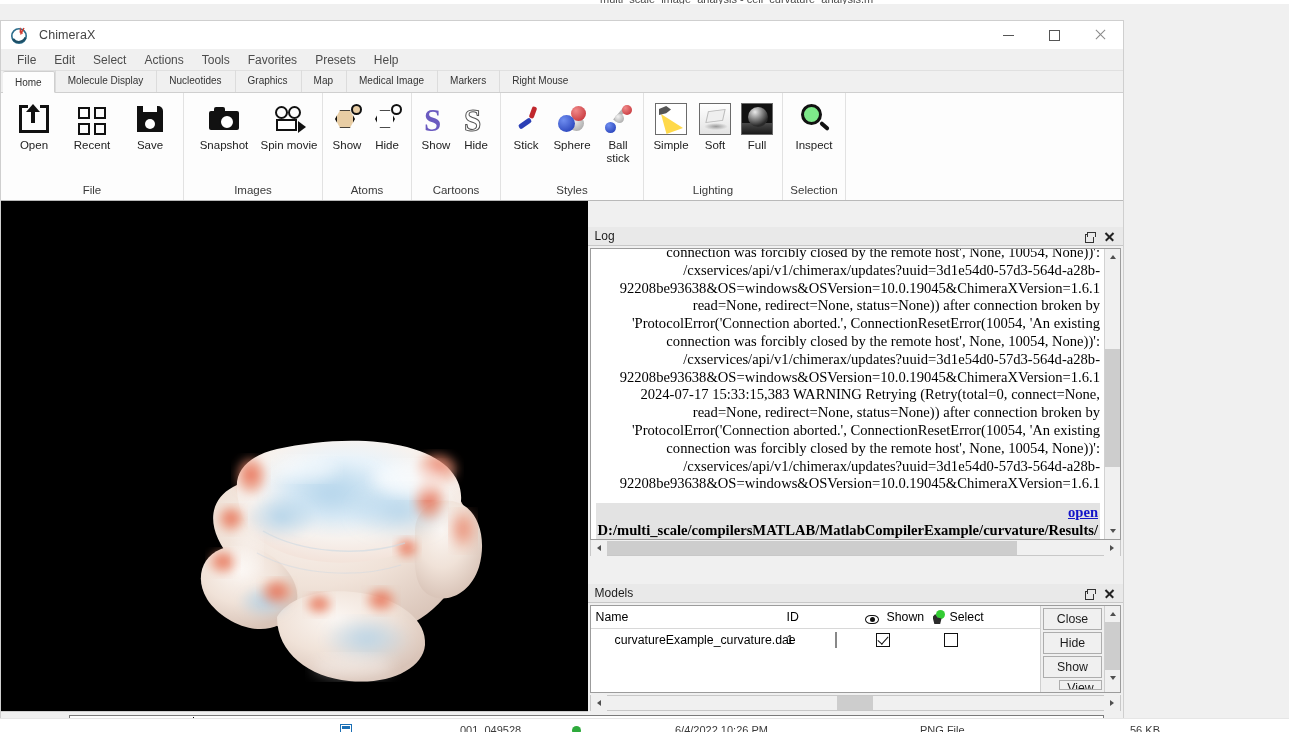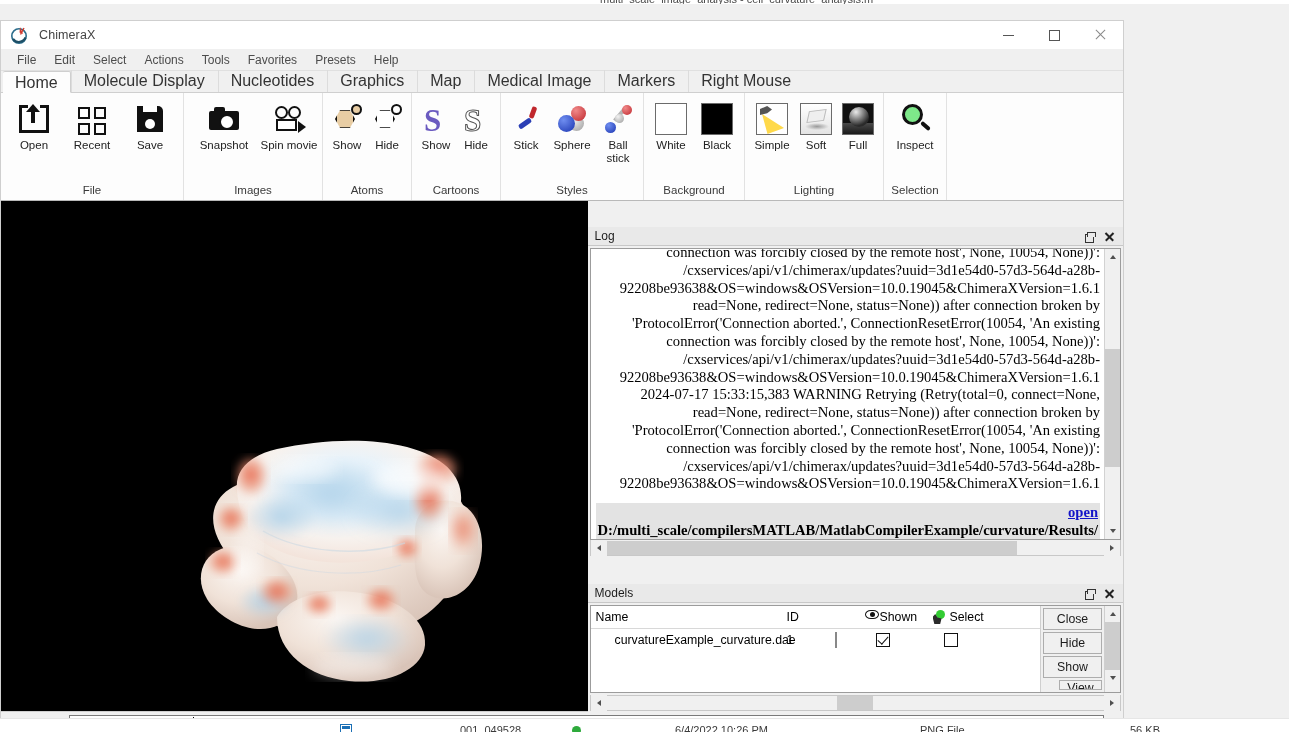--- a/index.html
+++ b/index.html
@@ -91,21 +91,21 @@
   .menu-item {
     font-size: 12px; color: #4c4c4c; padding: 2px 9px; cursor: default;
   }
 
   
   .tabbar {
     height: 22px; background: #f0f0f0; display: flex; align-items: flex-end;
     border-bottom: 1px solid #cfcfcf; padding-left: 2px;
   }
   .tab {
-    font-size: 16px; color: #333; padding: 3px 12px 3px 12px; height: 22px;
+    font-size: 10px; color: #333; padding: 3px 12px 3px 12px; height: 22px;
     line-height: 16px; border-left: 1px solid transparent; border-right: 1px solid transparent;
     white-space: nowrap;
   }
   .tab.active {
     background: #fdfdfd; border: 1px solid #cfcfcf; border-bottom: 1px solid #fdfdfd;
     margin-bottom: -1px; border-radius: 2px 2px 0 0;
   }
   .tab:not(.active) { border-left: 1px solid #dcdcdc; }
   .tab:first-child { border-left: none; }
 
@@ -244,21 +244,21 @@
 
   
   .models-panel { flex: 1; display: flex; flex-direction: column; background:#f0f0f0; }
   .models-outer { flex:1; display:flex; margin:2px; border:1px solid #9c9c9c; background:#fff; overflow:hidden;}
   .models-table { flex:1; display:flex; flex-direction:column; font-size:12.3px; color:#000;}
   .mt-head { display:flex; height:23px; align-items:center; border-bottom:1px solid #d8d8d8; }
   .mt-row { display:flex; height:21px; align-items:center; }
   .col-name { width: 196px; padding-left: 5px; }
   .col-id { width: 36px; }
   .col-color { width: 42px; }
-  .col-shown { width: 68px; display:flex; align-items:flex-start; gap:1px; }
+  .col-shown { width: 68px; display:flex; align-items:flex-end; gap:8px; }
   .col-select { width: 80px; display:flex; align-items:center; gap:4px; }
   .eye { position:relative; width:14px;height:9px;border:1.6px solid #111;border-radius:50% 50% 50% 50%/60% 60% 60% 60%;}
   .eye:after{content:"";position:absolute;left:4px;top:1.4px;width:5px;height:5px;border-radius:50%;background:#111;}
   .cursor-ic{position:relative;width:13px;height:14px;}
   .cursor-ic .grn{position:absolute;left:3px;top:0;width:9px;height:9px;border-radius:50%;background:#33cc33;}
   .cursor-ic .hand{position:absolute;left:0;top:4px;width:9px;height:10px;background:#2b2b2b;
      clip-path: polygon(0 30%,30% 0,55% 35%,100% 45%,85% 100%,20% 100%);}
   .swatch { width: 17px; height: 17px; border: 1px solid #888;
      background: linear-gradient(135deg,#d8ff4a 0%, #ff2a2a 28%, #ff55ff 55%, #3aa0ff 78%, #cfe8ff 100%); }
   .cbox { width: 14px; height: 14px; border: 1.4px solid #111; background: #fff; position: relative; }
@@ -471,37 +471,20 @@
                 <span class="bs-b1"></span>
                 <span class="bs-b3"></span>
                 <span class="bs-b2"></span>
               </span>
             <span class="lbl">Ball stick</span>
           </div>
         </div>
         <div class="rgroup-label">Styles</div>
       </div>
 
-      <div class="rgroup">
-        <div class="rgroup-items">
-          <div class="rbtn" style="width:46px">
-            <span class="glyph">
-                <span class="sw-white"></span>
-              </span>
-            <span class="lbl">White</span>
-          </div>
-          <div class="rbtn" style="width:46px">
-            <span class="glyph">
-                <span class="sw-black"></span>
-              </span>
-            <span class="lbl">Black</span>
-          </div>
-        </div>
-        <div class="rgroup-label">Background</div>
-      </div>
 
       <div class="rgroup">
         <div class="rgroup-items">
           <div class="rbtn" style="width:46px">
             <span class="glyph">
                 <span class="sw-img li-simple">
                   <span class="beam"></span>
                   <span class="lamp"></span>
                 </span>
               </span>

